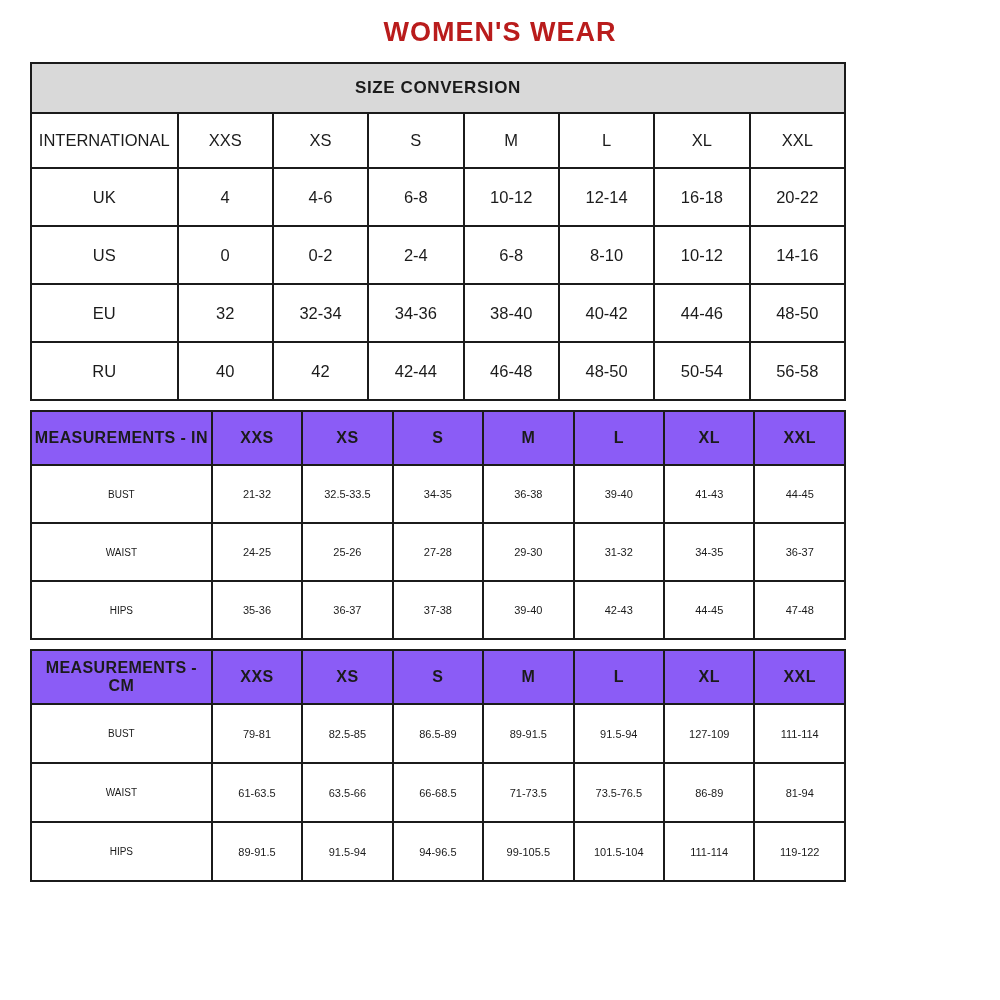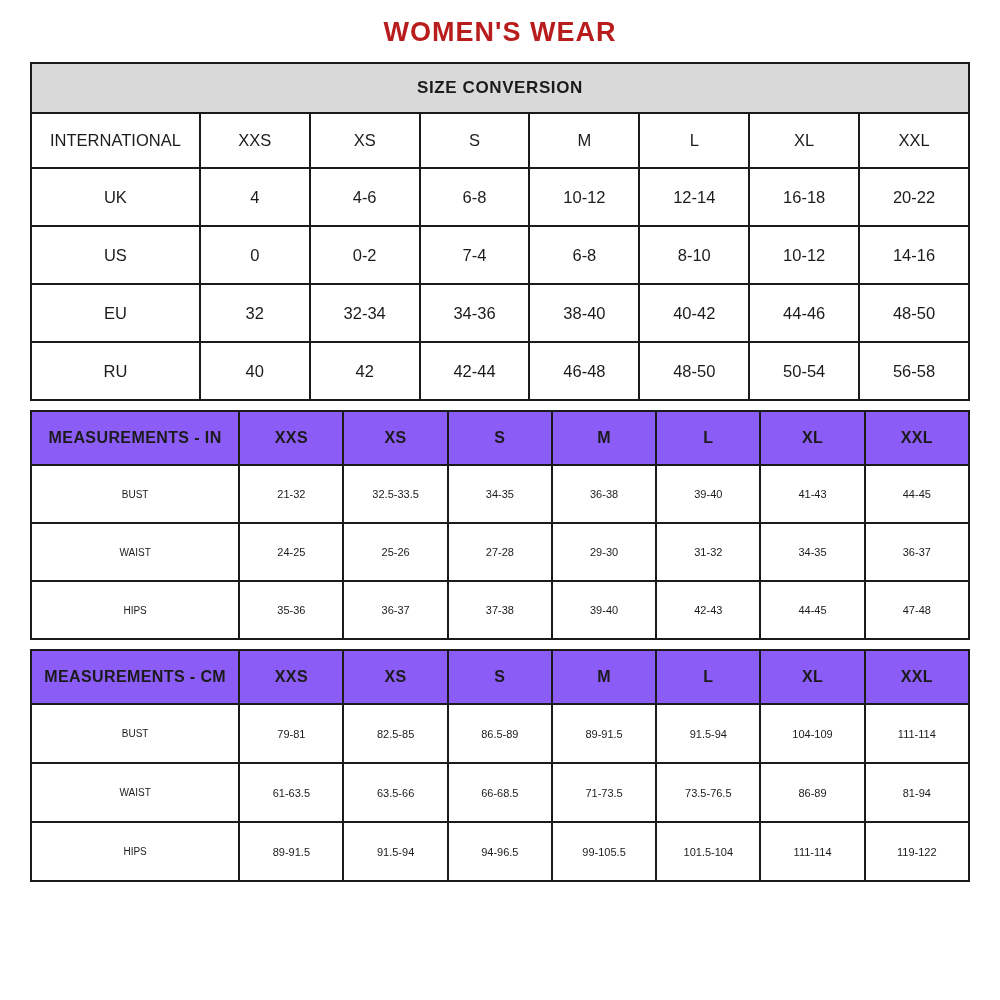--- a/index.html
+++ b/index.html
@@ -14,21 +14,21 @@
 
   h1.title {
     margin: 0; padding: 17px 0 14px 0;
     text-align: center;
     font-size: 27px; font-weight: 700;
     letter-spacing: 1px;
     color: #b91c1c;
   }
 
   table.tbl {
-    width: 940px;
+    width: 816px;
     border-collapse: collapse;
     table-layout: fixed;
     border: 2px solid #fca5a5;
   }
   .tbl th, .tbl td {
     border: 2px solid #1b1b1b;
     text-align: center;
     vertical-align: middle;
     padding: 0 2px;
     font-weight: 400;
@@ -103,21 +103,21 @@
           <td>6-8</td>
           <td>10-12</td>
           <td>12-14</td>
           <td>16-18</td>
           <td>20-22</td>
         </tr>
         <tr>
           <th>US</th>
           <td>0</td>
           <td>0-2</td>
-          <td>7-4</td>
+          <td>2-4</td>
           <td>6-8</td>
           <td>8-10</td>
           <td>10-12</td>
           <td>14-16</td>
         </tr>
         <tr>
           <th>EU</th>
           <td>32</td>
           <td>32-34</td>
           <td>34-36</td>
@@ -220,21 +220,21 @@
         </tr>
     </thead>
     <tbody>
         <tr>
           <th>BUST</th>
           <td>79-81</td>
           <td>82.5-85</td>
           <td>86.5-89</td>
           <td>89-91.5</td>
           <td>91.5-94</td>
-          <td>104-109</td>
+          <td>127-109</td>
           <td>111-114</td>
         </tr>
         <tr>
           <th>WAIST</th>
           <td>61-63.5</td>
           <td>63.5-66</td>
           <td>66-68.5</td>
           <td>71-73.5</td>
           <td>73.5-76.5</td>
           <td>86-89</td>

